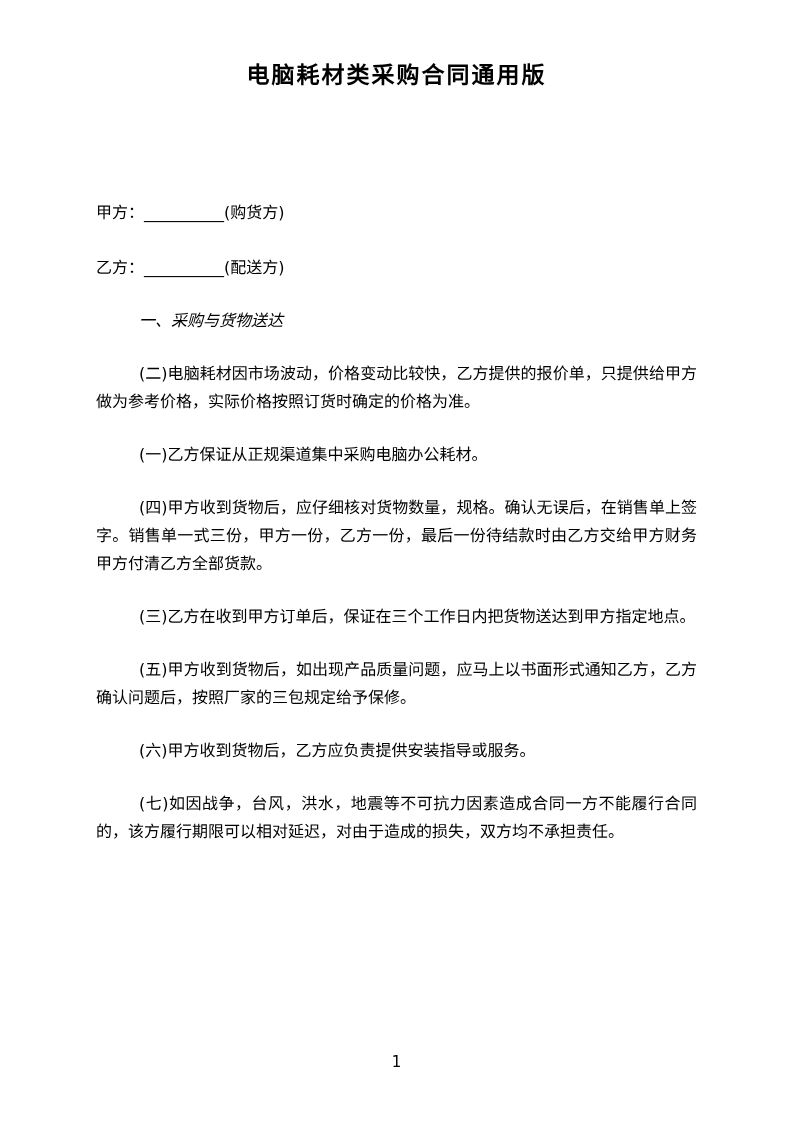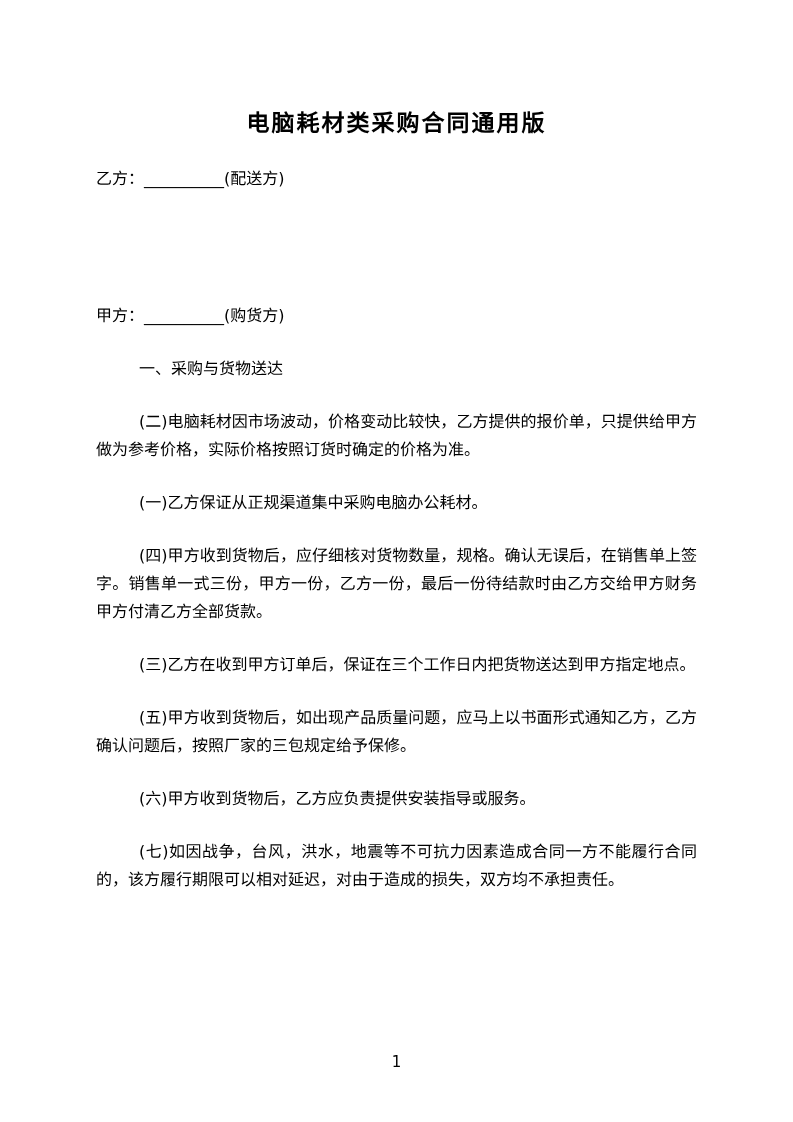--- a/index.html
+++ b/index.html
@@ -20,21 +20,21 @@
     box-sizing: border-box;
   }
   .content {
     position: absolute;
     left: 96px;
     right: 96px;
     top: 0;
   }
   .doc-title {
     margin: 0;
-    padding-top: 108px;
+    padding-top: 60px;
     font-size: 23px;
     font-weight: 700;
     line-height: 30px;
     letter-spacing: 2px;
     text-align: center;
   }
   .party-line {
     margin: 0;
     font-size: 16px;
     line-height: 28px;
@@ -52,43 +52,44 @@
     text-align: justify;
     text-indent: 43px;
   }
   .preamble { margin-top: 30px; }
   .section-heading {
     margin-top: 25px;
     font-size: 16px;
     line-height: 28px;
     text-indent: 43px;
     text-align: left;
+    font-style: italic;
   }
   .page-number {
     position: absolute;
     left: 0;
     right: 0;
     top: 1052px;
     text-align: center;
     font-size: 15px;
     line-height: 20px;
     color: #000000;
   }
 </style>
 </head>
 <body>
 
 <div class="page">
   <div class="content">
 
     <h1 class="doc-title">电脑耗材类采购合同通用版</h1>
 
+    <p class="party-line party-a"><span>甲方：</span><span class="blank-field">__________</span><span>(购货方)</span></p>
+
     <p class="party-line party-b"><span>乙方：</span><span class="blank-field">__________</span><span>(配送方)</span></p>
-
-    <p class="party-line party-a"><span>甲方：</span><span class="blank-field">__________</span><span>(购货方)</span></p>
 
 
     <p class="section-heading">一、采购与货物送达</p>
 
     <p class="para">(二)电脑耗材因市场波动，价格变动比较快，乙方提供的报价单，只提供给甲方做为参考价格，实际价格按照订货时确定的价格为准。</p>
 
     <p class="para">(一)乙方保证从正规渠道集中采购电脑办公耗材。</p>
 
     <p class="para">(四)甲方收到货物后，应仔细核对货物数量，规格。确认无误后，在销售单上签字。销售单一式三份，甲方一份，乙方一份，最后一份待结款时由乙方交给甲方财务甲方付清乙方全部货款。</p>
 

